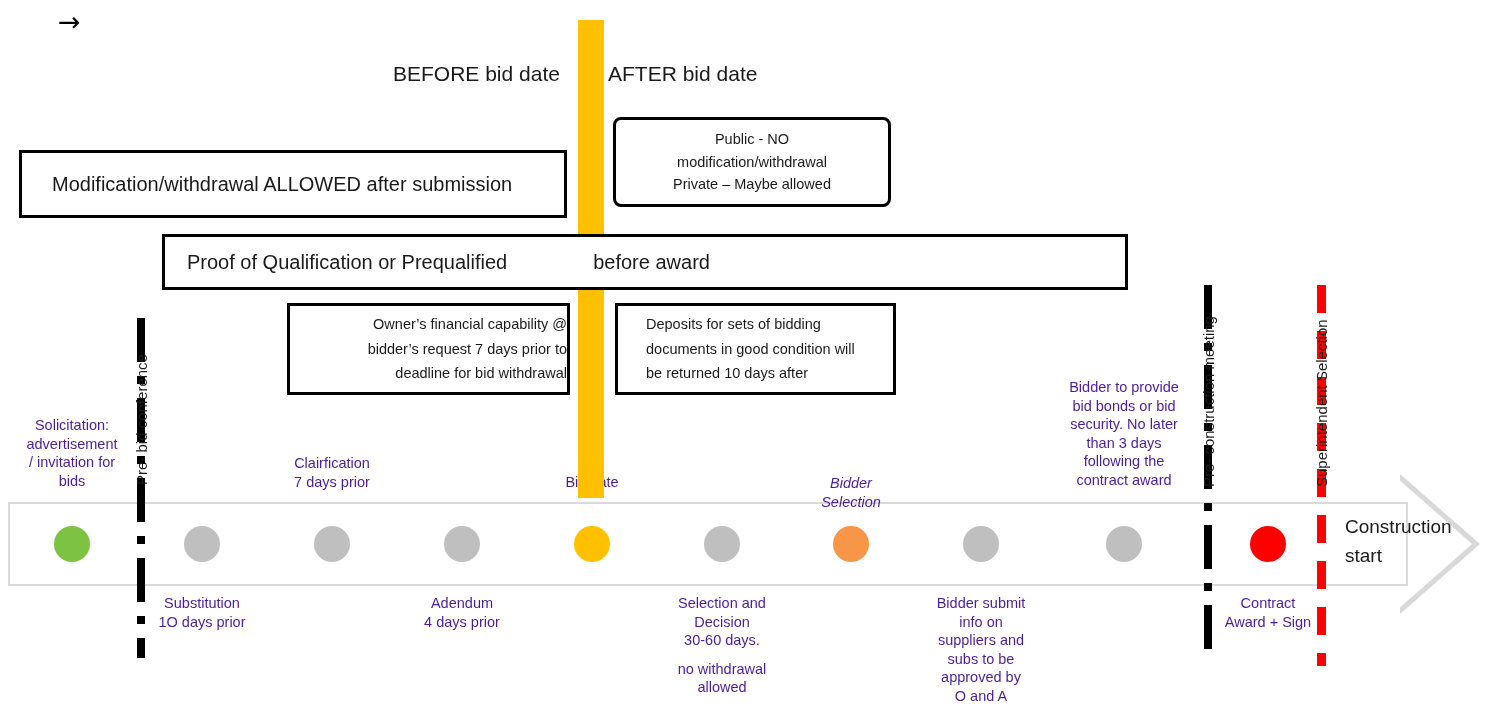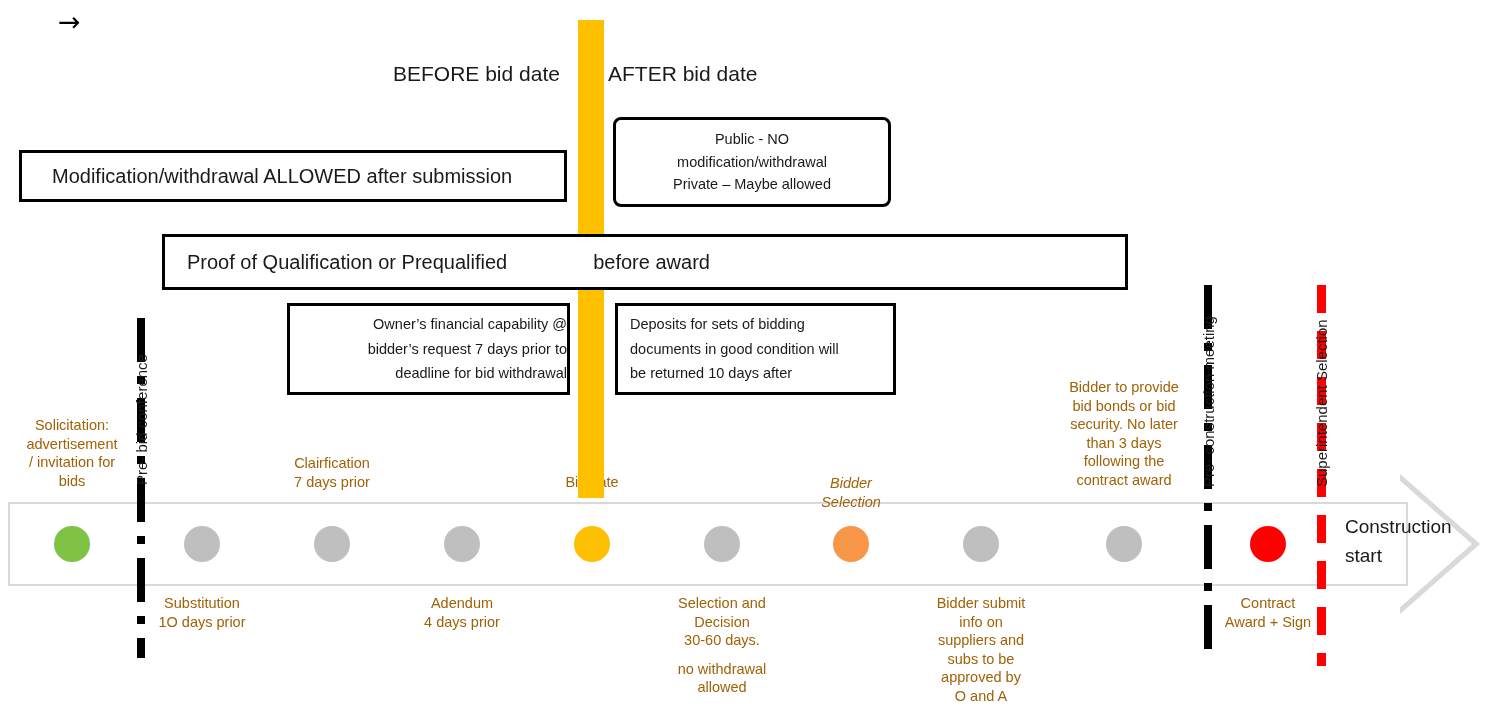--- a/index.html
+++ b/index.html
@@ -31,30 +31,30 @@
   
   .box{
     border:3px solid #000000;
     background:#ffffff;
     box-sizing:border-box;
     display:flex;
     align-items:center;
     z-index:8;
   }
   .box .box-text{width:100%;}
-  #box-mod-allowed{left:19px;top:150px;width:548px;height:52px;padding:0 0 0 30px;}
+  #box-mod-allowed{left:19px;top:150px;width:548px;height:68px;padding:0 0 0 30px;}
   #box-mod-allowed .box-text{font-size:20px;text-align:left;}
   #box-no-mod{left:613px;top:117px;width:278px;height:90px;padding:0 8px;border-radius:8px;}
   #box-no-mod .box-text{font-size:14.5px;text-align:center;line-height:1.55;}
   #box-prequal{left:162px;top:234px;width:966px;height:56px;padding:0 0 0 22px;}
   #box-prequal .box-text{font-size:20px;text-align:left;}
   #box-prequal .seg-b{margin-left:86px;}
   #box-owner-fin{left:287px;top:303px;width:283px;height:92px;padding:0 0 0 20px;}
   #box-owner-fin .box-text{font-size:14.5px;text-align:right;line-height:1.72;}
-  #box-deposits{left:615px;top:303px;width:281px;height:92px;padding:0 0 0 12px;}
+  #box-deposits{left:615px;top:303px;width:281px;height:92px;padding:0 0 0 28px;}
   #box-deposits .box-text{font-size:14.5px;text-align:left;line-height:1.72;}
 
   
   #timeline-band{
     left:8px;top:502px;width:1400px;height:84px;
     border:2px solid #d9d9d9;
     box-sizing:border-box;
     background:transparent;
     z-index:2;
   }
@@ -71,21 +71,21 @@
     border-bottom:66px solid transparent;
     border-left:75px solid #ffffff;
     z-index:1;
   }
   .tl-dot{
     width:36px;height:36px;border-radius:50%;
     top:526px;z-index:5;
   }
 
   
-  .cap{font-size:14.5px;line-height:1.28;color:#a16207;text-align:center;z-index:4;}
+  .cap{font-size:14.5px;line-height:1.28;color:#4c1d95;text-align:center;z-index:4;}
   .cap.above{}
   .cap.below{}
 
   
   .vline-dashdot{
     width:8px;
     z-index:7;
     background-image:
       linear-gradient(to bottom,#000 0,#000 100%);
     background-repeat:repeat-y;

